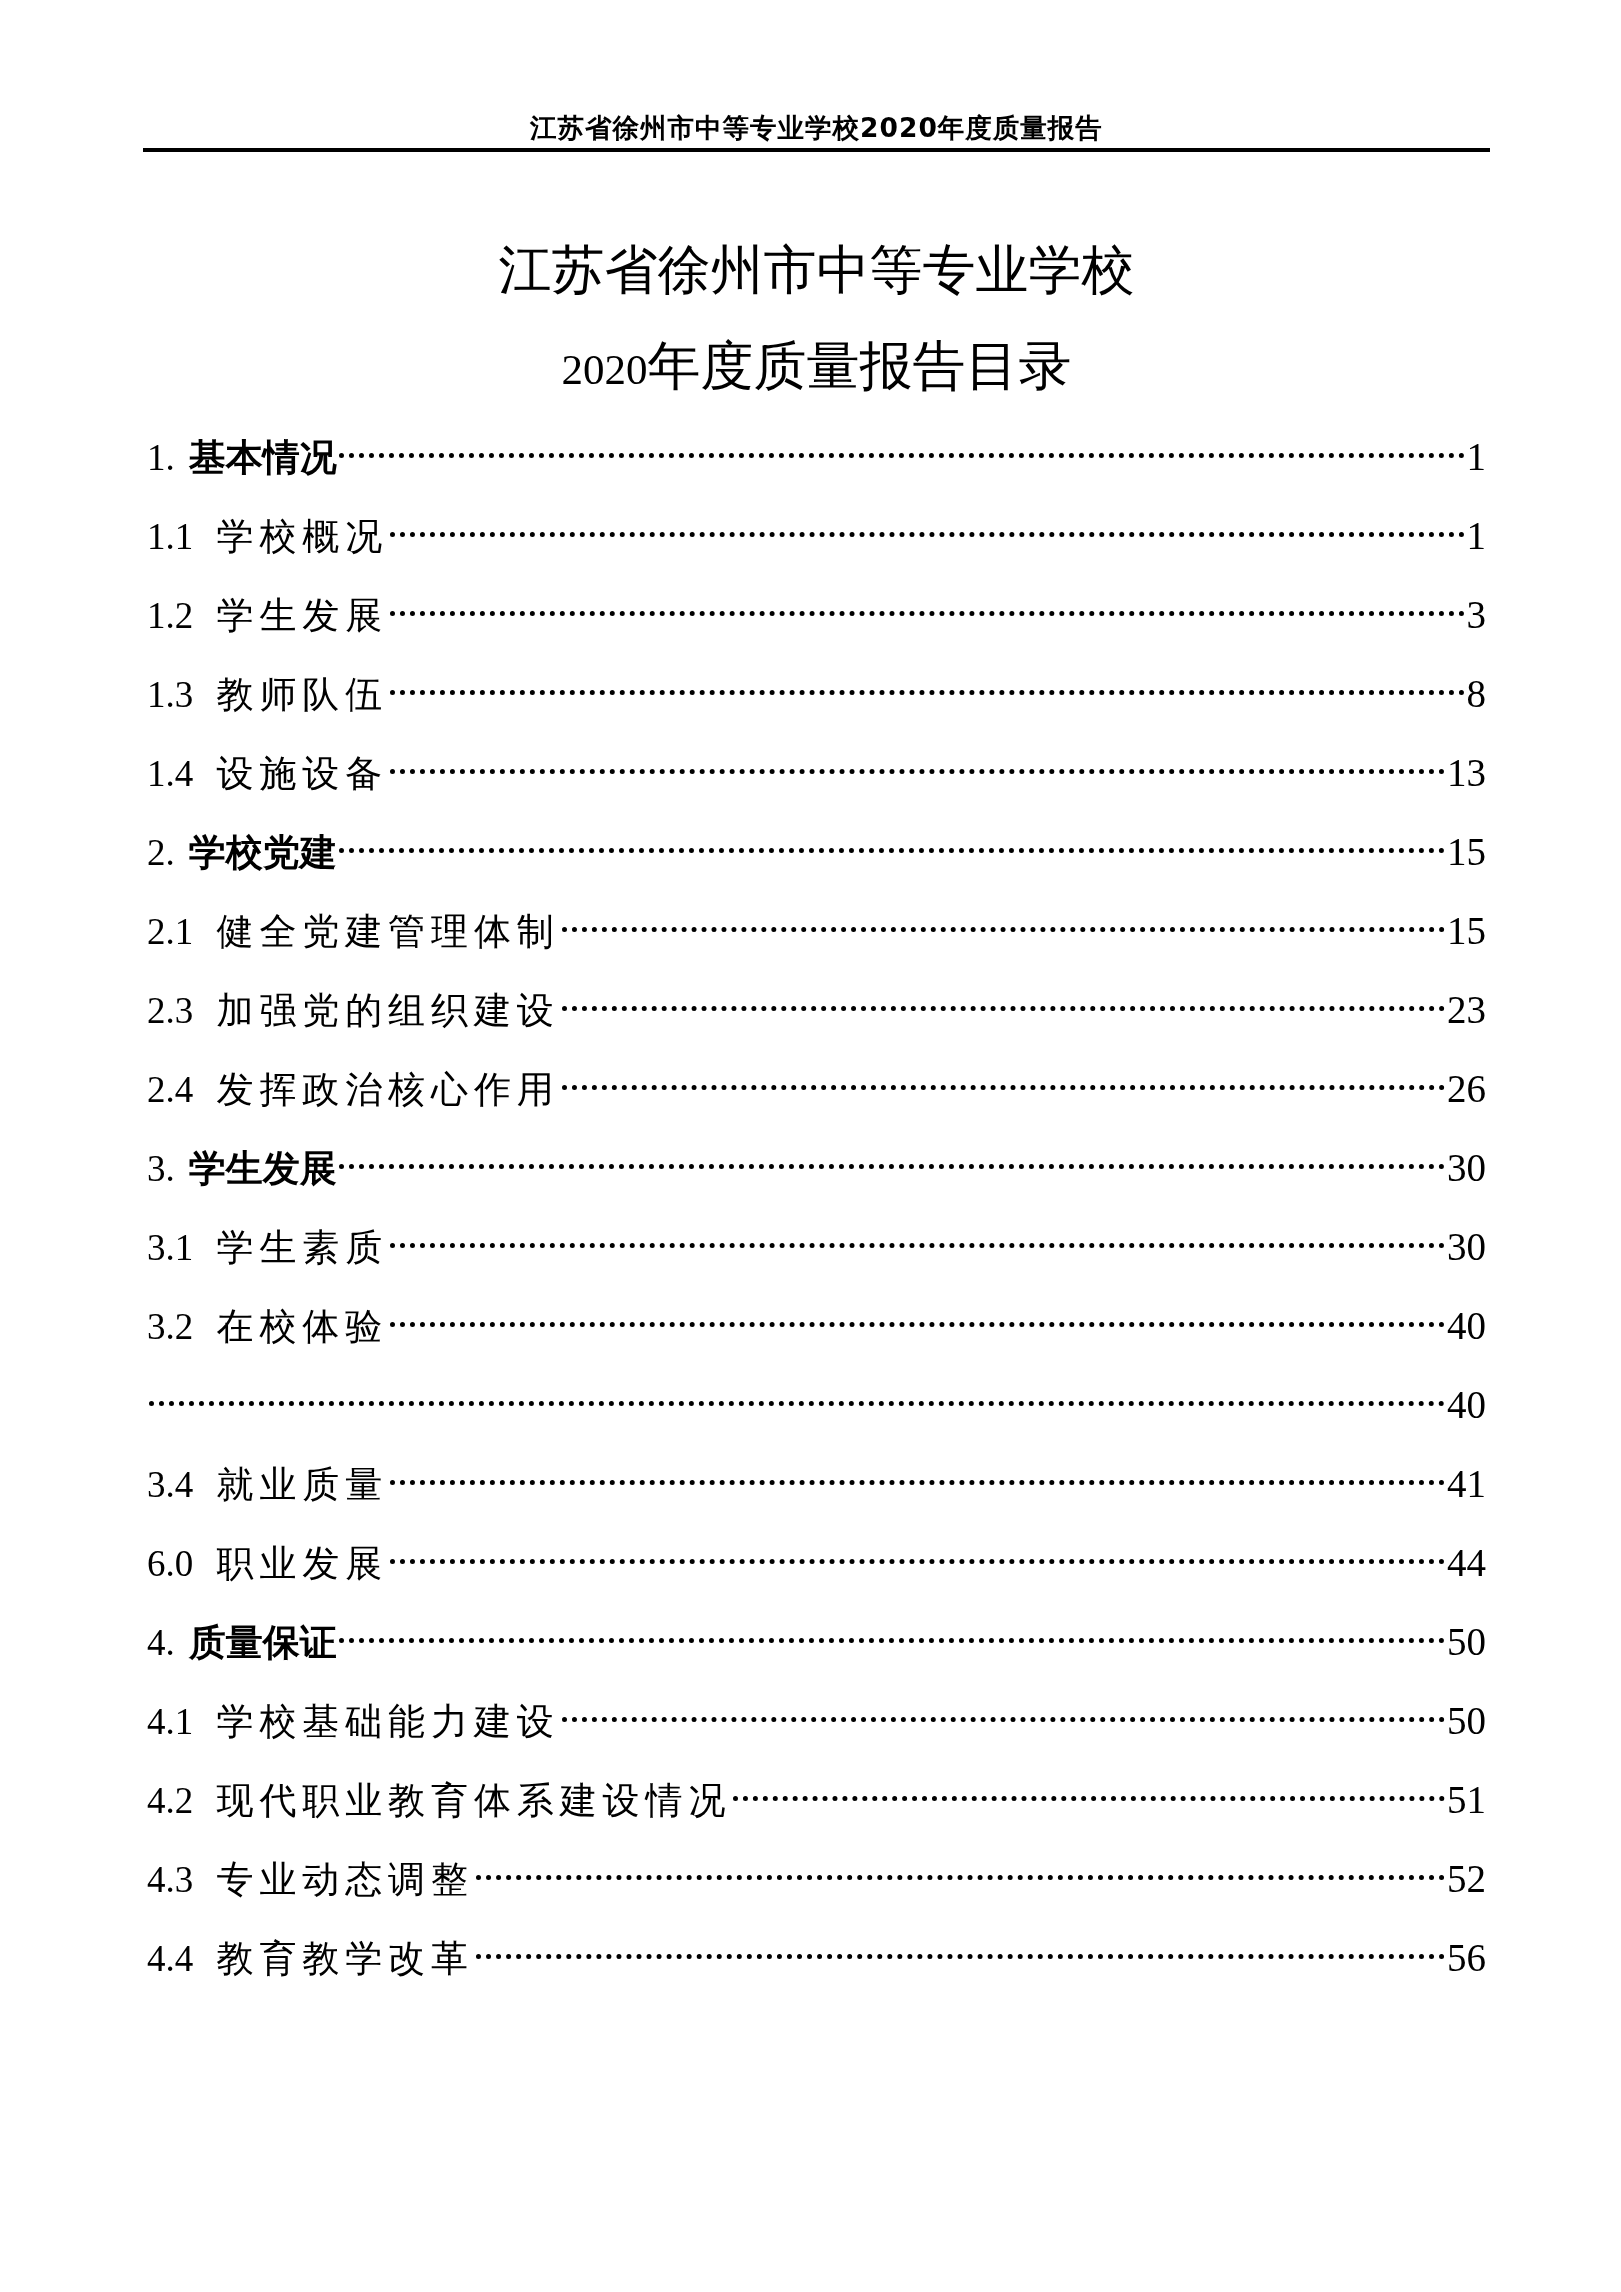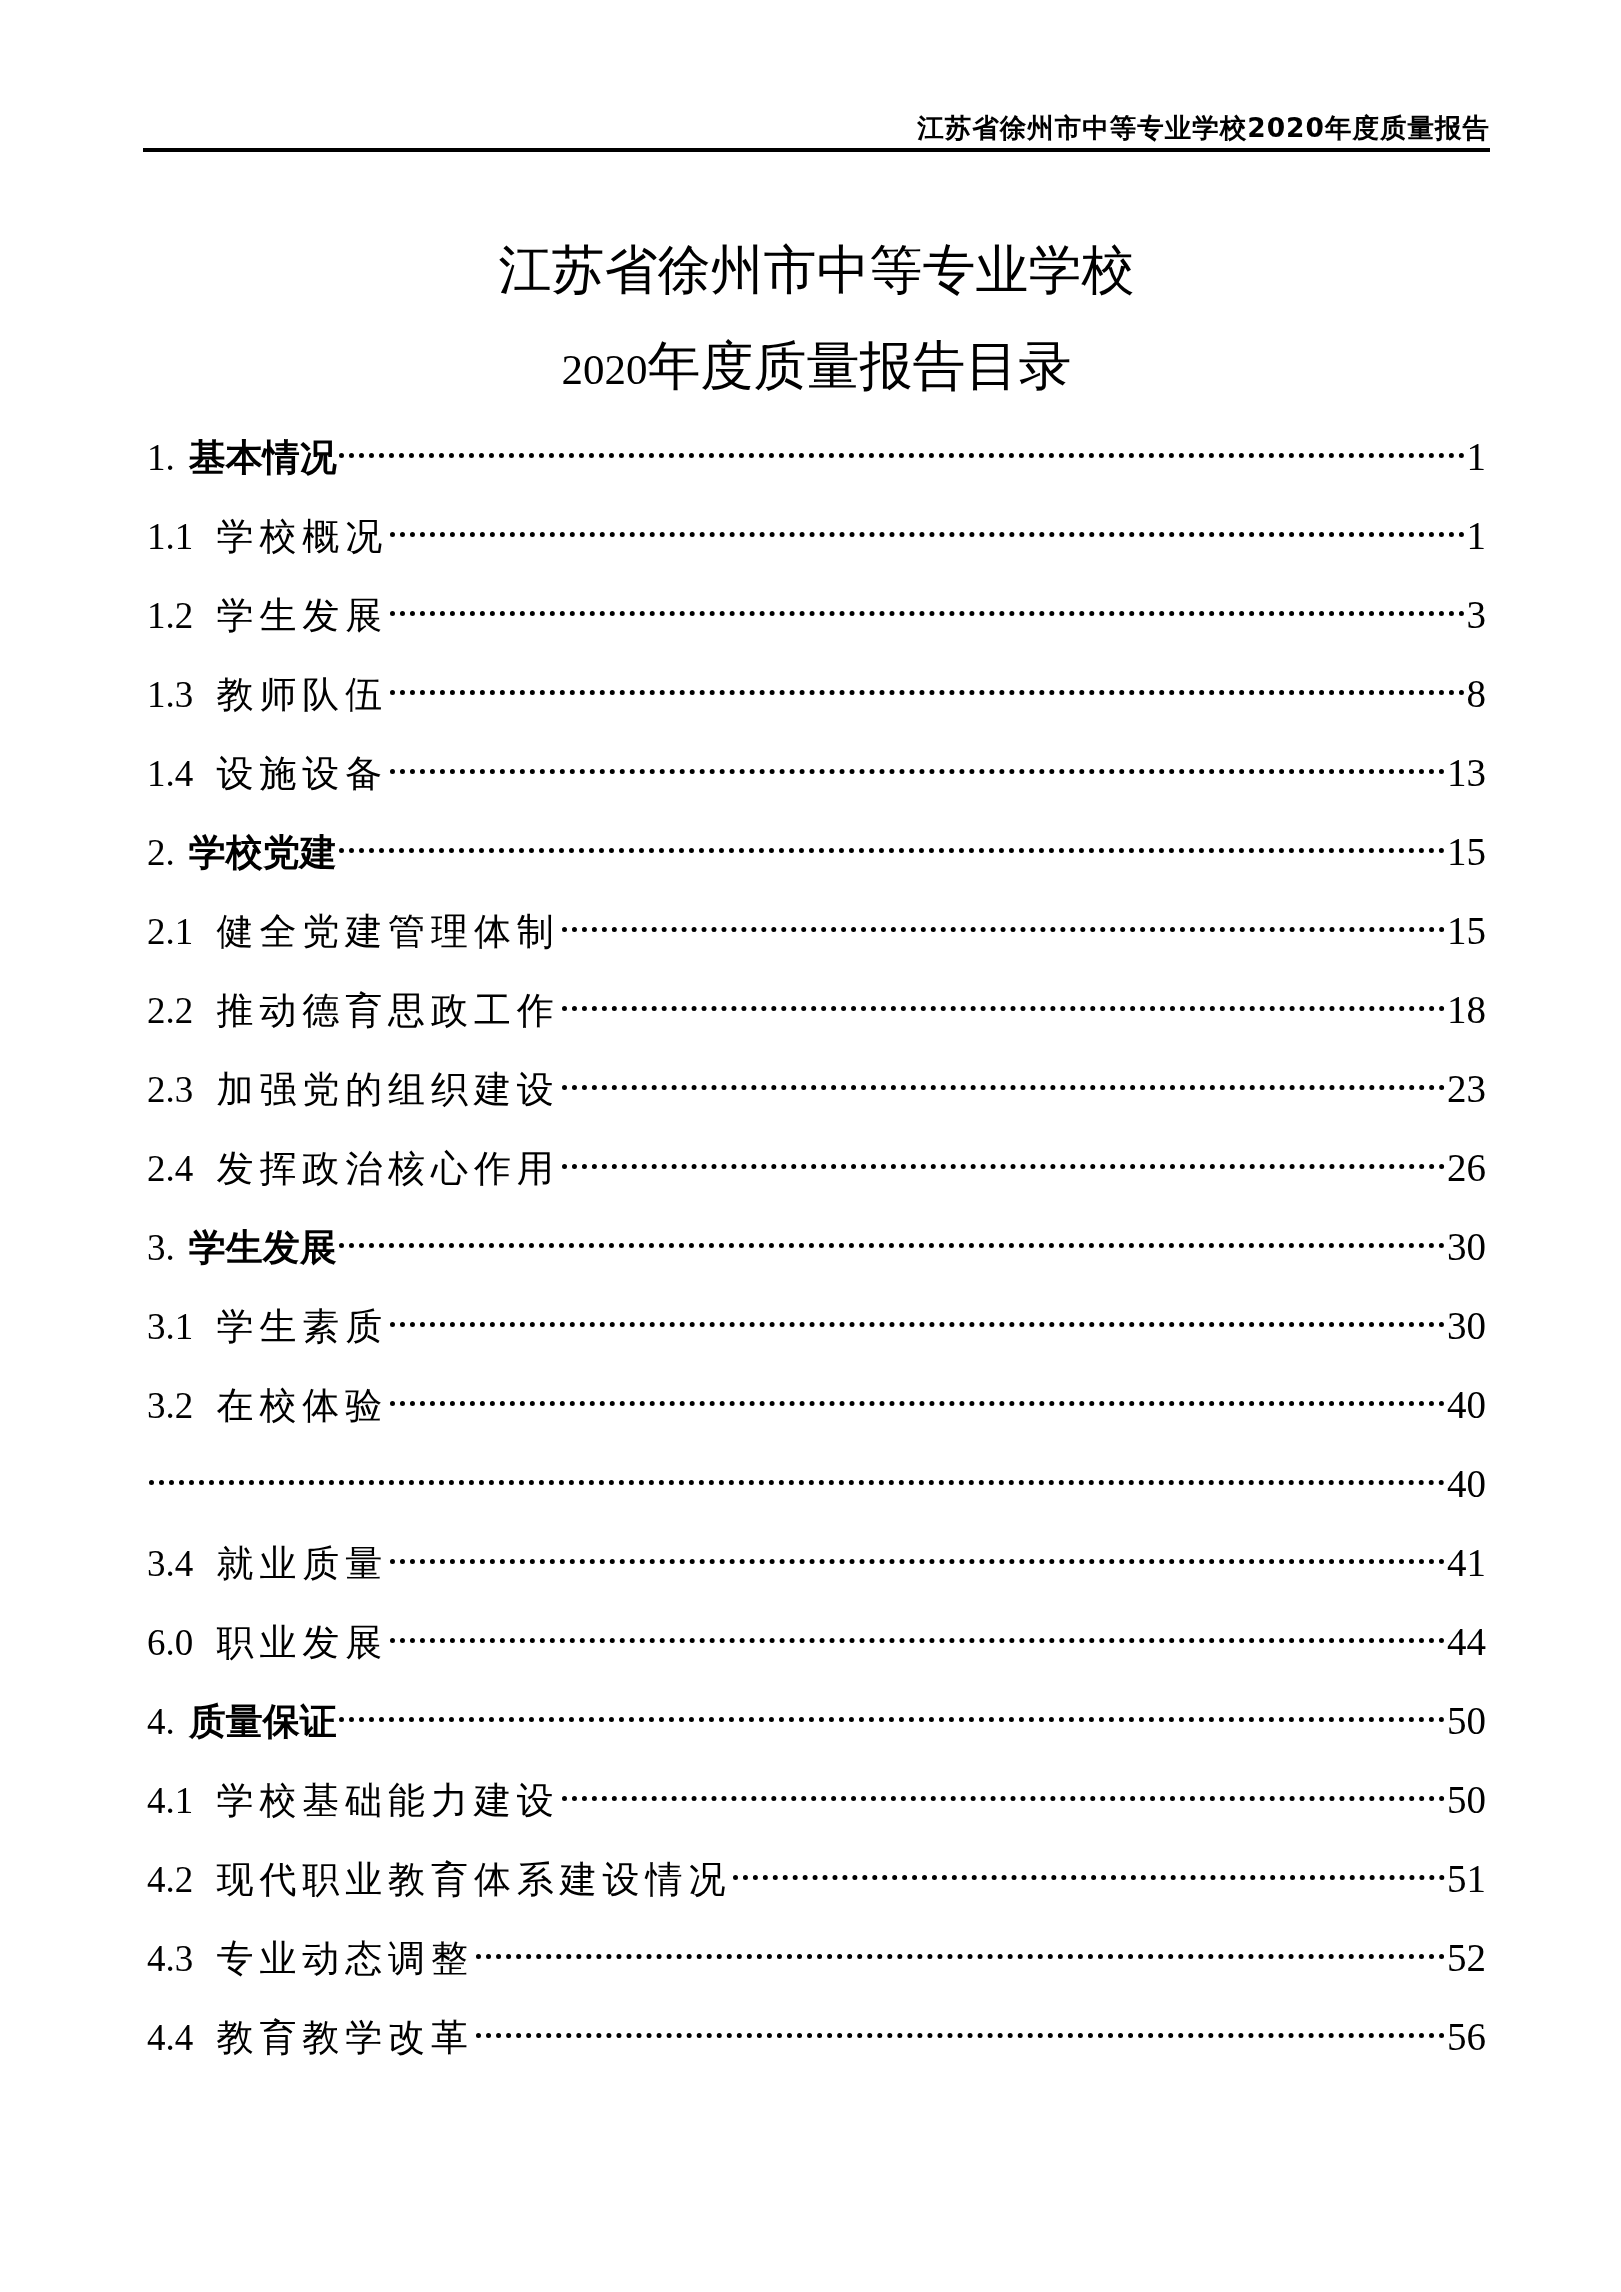--- a/index.html
+++ b/index.html
@@ -1,19 +1,19 @@
 <!DOCTYPE html>
 <html><head>
 <meta charset="utf-8">
 <style>
   html, body { margin:0; padding:0; background:#ffffff; }
   body { width:1621px; height:2293px; position:relative; overflow:hidden;
          font-family:"DejaVu Serif", "Liberation Serif", serif; color:#000; }
   .page-header { position:absolute; left:143px; width:1347px; top:108px; height:39px;
-         text-align:right; font-family:"DejaVu Sans", sans-serif; font-weight:bold;
+         text-align:center; font-family:"DejaVu Sans", sans-serif; font-weight:bold;
          font-size:26.5px; letter-spacing:1px; line-height:39px; }
   .header-rule { position:absolute; left:143px; width:1347px; top:148px; height:3.9px; background:#000; }
   .title { position:absolute; left:143px; width:1347px; text-align:center;
          font-family:"DejaVu Sans", sans-serif; font-size:53px; line-height:69px; }
   .title.l1 { top:235px; }
   .title.l2 { top:331px; font-family:"DejaVu Sans", sans-serif; }
   .title.l2 .num { font-family:"Liberation Serif", serif; font-size:43px; }
   .toc { position:absolute; left:147px; width:1339px; top:423px; }
   .toc-row { display:flex; align-items:baseline; height:79px; line-height:67px; font-size:37px; }
   .toc-row .lbl { white-space:nowrap; font-family:"Liberation Serif", serif; }
@@ -61,25 +61,20 @@
   </div>
     <div class="toc-row level1">
     <span class="lbl"><span class="n">2.</span><span class="cjk">学校党建</span></span>
     <span class="dots"></span>
     <span class="pg">15</span>
   </div>
     <div class="toc-row level2">
     <span class="lbl"><span class="n">2.1 </span><span class="cjk">健全党建管理体制</span></span>
     <span class="dots"></span>
     <span class="pg">15</span>
-  </div>
-    <div class="toc-row level2">
-    <span class="lbl"><span class="n">2.2 </span><span class="cjk">推动德育思政工作</span></span>
-    <span class="dots"></span>
-    <span class="pg">18</span>
   </div>
     <div class="toc-row level2">
     <span class="lbl"><span class="n">2.3 </span><span class="cjk">加强党的组织建设</span></span>
     <span class="dots"></span>
     <span class="pg">23</span>
   </div>
     <div class="toc-row level2">
     <span class="lbl"><span class="n">2.4 </span><span class="cjk">发挥政治核心作用</span></span>
     <span class="dots"></span>
     <span class="pg">26</span>

